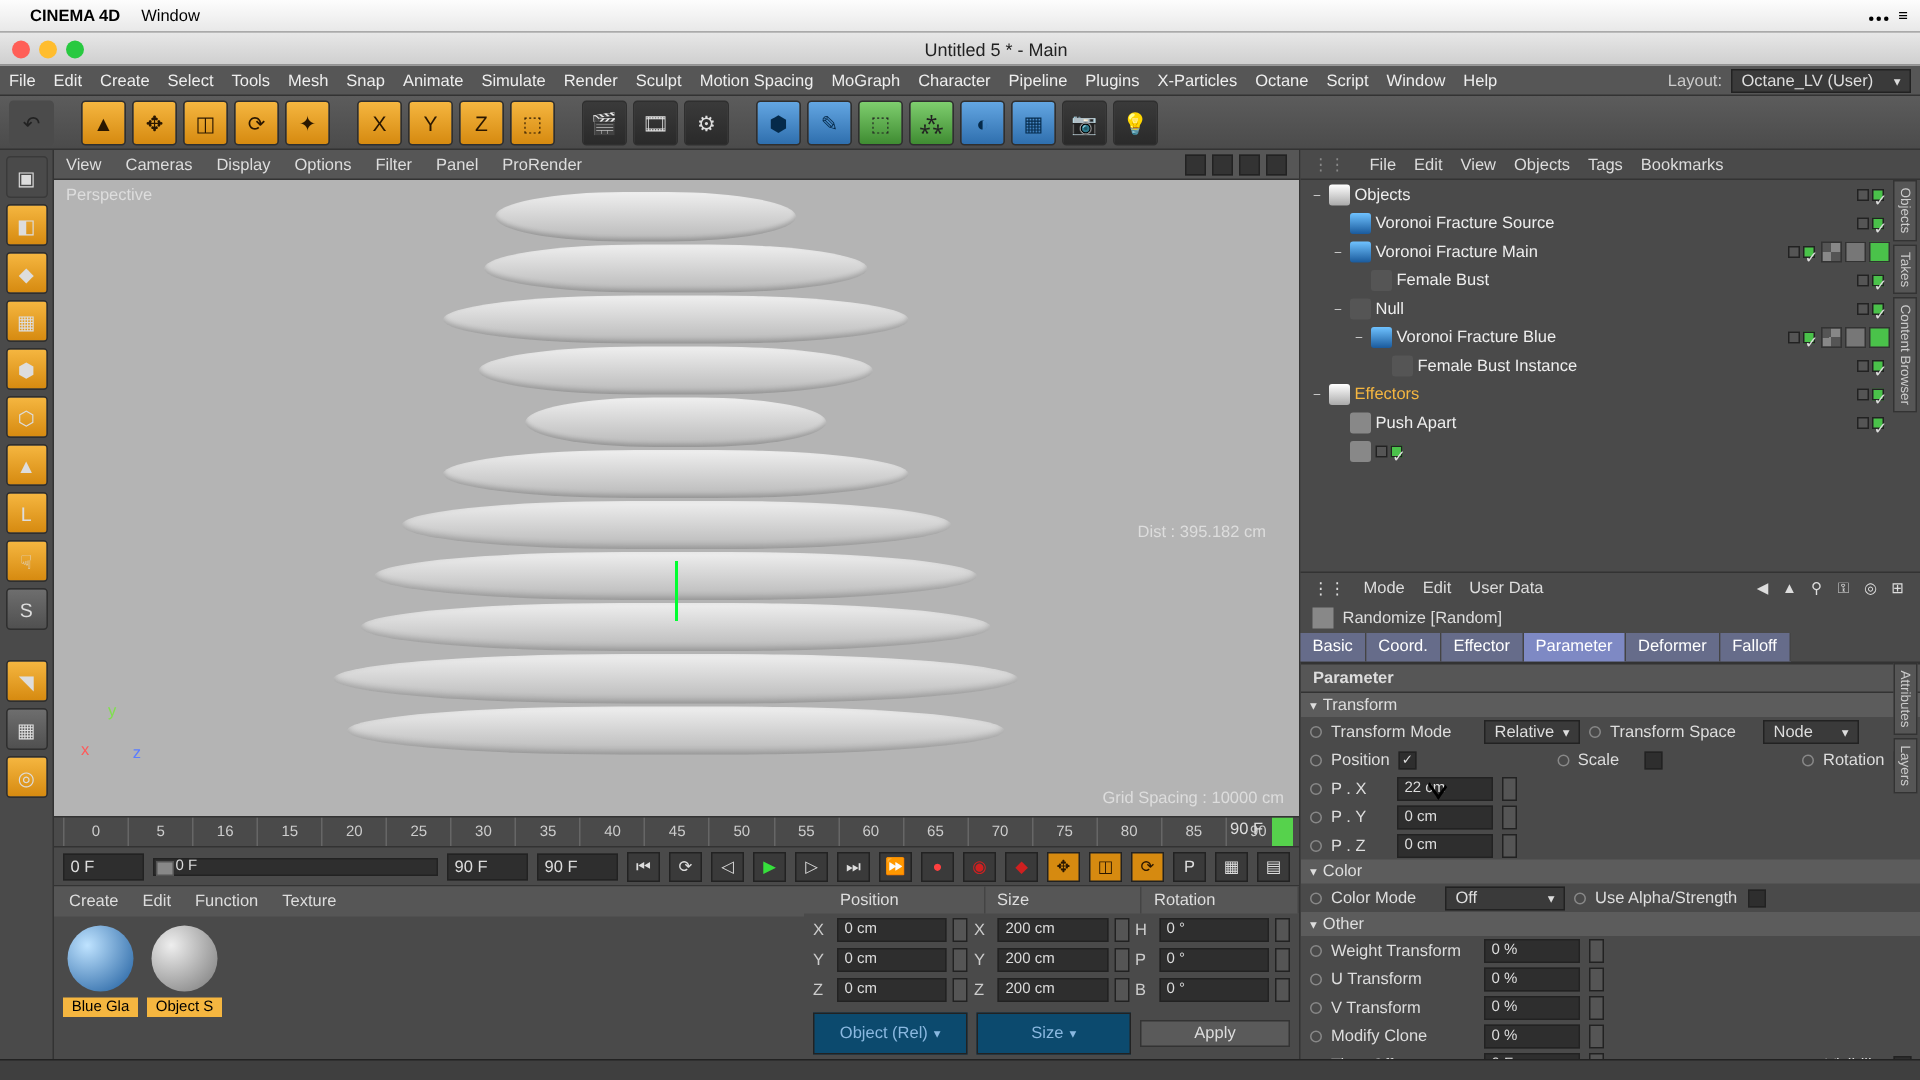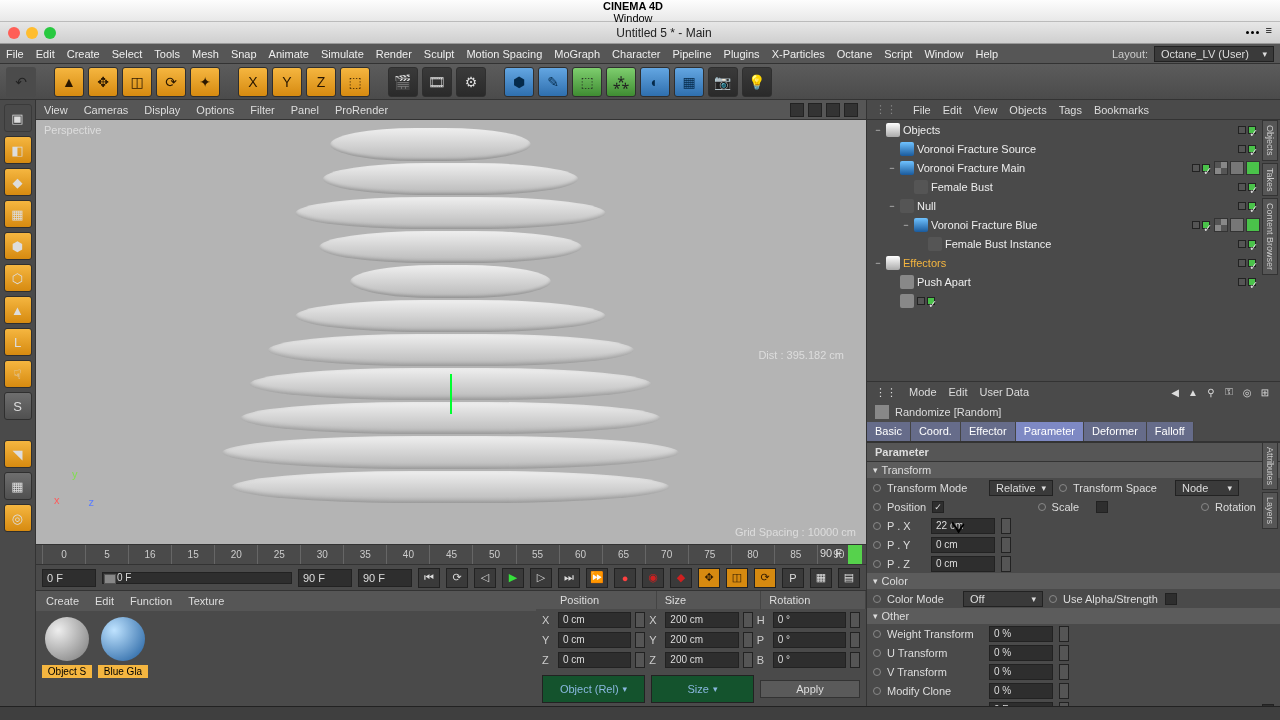--- a/index.html
+++ b/index.html
@@ -1,17 +1,17 @@
 <!DOCTYPE html>
 <html><head>
 <meta charset="utf-8">
 <style>
 * { margin: 0; padding: 0; box-sizing: border-box; font-family: "Helvetica Neue", Arial, sans-serif; font-size: 11px; user-select: none; }
 body { background: #4a4a4a; width: 1280px; height: 720px; overflow: hidden; color: #ddd; }
-.mac-menubar { height: 22px; background: linear-gradient(#fdfdfd,#e8e8e8); display: flex; align-items: center; padding: 0 8px; color: #000; font-size: 12px; border-bottom: 1px solid #bbb; flex-direction: column;}
+.mac-menubar { height: 22px; background: linear-gradient(#fdfdfd,#e8e8e8); display: flex; align-items: center; padding: 0 8px; color: #000; font-size: 12px; border-bottom: 1px solid #bbb;}
 .mac-menubar .apple { margin-right: 12px; font-size: 14px; }
 .mac-menubar .app { font-weight: bold; margin-right: 14px; }
 .mac-menubar .menu { margin-right: 14px; }
 .mac-menubar .right { margin-left: auto; display: flex; gap: 6px; }
 .mac-menubar .dots span { display:inline-block; width:3px; height:3px; background:#000; border-radius:50%; margin:0 1px;}
 .titlebar { height: 22px; background: linear-gradient(#e7e7e7,#cfcfcf); display:flex; align-items:center; padding:0 8px; border-bottom:1px solid #999; color:#222;}
 .traffic { display:flex; gap:6px; }
 .traffic span { width:12px; height:12px; border-radius:50%; display:block;}
 .tl-red{background:#ff5f57;} .tl-yel{background:#ffbd2e;} .tl-grn{background:#28c940;}
 .titlebar .title { margin: 0 auto; font-size:12px; }
@@ -77,21 +77,21 @@
 
 .coords-panel { flex:1; background:#4a4a4a; display:flex; flex-direction:column;}
 .coords-head { height:20px; background:#565656; display:flex;}
 .coords-head div{ flex:1; padding:3px 8px; border-right:1px solid #444;}
 .coords-body { flex:1; display:flex; flex-direction:column; padding:2px 6px; gap:2px;}
 .coords-row { display:flex; align-items:center; gap:4px; height:18px;}
 .coords-row .lbl{ width:12px; color:#ccc;}
 .coords-row .val{ flex:1; height:16px; background:#2e2e2e; border:1px solid #222; color:#ddd; padding:0 4px; font-size:10px; line-height:14px;}
 .coords-row .spn{ width:10px; height:16px; background:#555; border:1px solid #222;}
 .coords-foot { display:flex; gap:6px; padding:4px 6px; align-items:center;}
-.coords-foot .sel{ flex:1; height:18px; background:#14532d; border:1px solid #222; padding:13px 4px; display:flex; align-items:center; justify-content:center; color:#8ab8e0;}
+.coords-foot .sel{ flex:1; height:18px; background:#0c4a6e; border:1px solid #222; padding:13px 4px; display:flex; align-items:center; justify-content:center; color:#8ab8e0;}
 .coords-foot .apply{ width:100px; height:18px; background:#5a5a5a; border:1px solid #333; text-align:center; line-height:16px;}
 
 .right-col { width:414px; display:flex; flex-direction:column; border-left:1px solid #333;}
 .obj-menu { height:20px; background:#4a4a4a; display:flex; align-items:center; gap:12px; padding:0 8px; border-bottom:1px solid #333;}
 .obj-menu .grip{ color:#888; margin-right:4px;}
 .obj-tree { flex: 0 0 262px; background:#4a4a4a; overflow:auto; border-bottom:1px solid #333; position:relative;}
 .obj-tree .vtabs { position:absolute; right:0; top:0; width:18px;}
 .obj-tree .vtabs div{ writing-mode: vertical-rl; background:#565656; color:#ccc; font-size:9px; padding:4px 2px; border:1px solid #333; margin-bottom:2px;}
 .tree-row { display:flex; align-items:center; height:19px; padding-left:6px;}
 .tree-row .exp{ width:10px; color:#ccc; font-size:9px; text-align:center;}
@@ -332,26 +332,26 @@
     <div class="bottom-panels">
       <div class="mat-panel">
         <div class="mat-menu" id="mat-menu">
             <span>Create</span>
             <span>Edit</span>
             <span>Function</span>
             <span>Texture</span>
           </div>
         <div class="mat-body" id="mat-body">
             <div class="mat-item">
+              <div class="mat-ball blue"></div>
+              <div class="mat-label">Blue Gla</div>
+            </div>
+            <div class="mat-item">
               <div class="mat-ball gray"></div>
               <div class="mat-label">Object S</div>
-            </div>
-            <div class="mat-item">
-              <div class="mat-ball blue"></div>
-              <div class="mat-label">Blue Gla</div>
             </div>
           </div>
       </div>
       <div class="coords-panel">
         <div class="coords-head" id="coords-head">
             <div style="width:16px;flex:0 0 16px;border:none"></div>
             <div>Position</div>
             <div>Size</div>
             <div>Rotation</div>
           </div>

